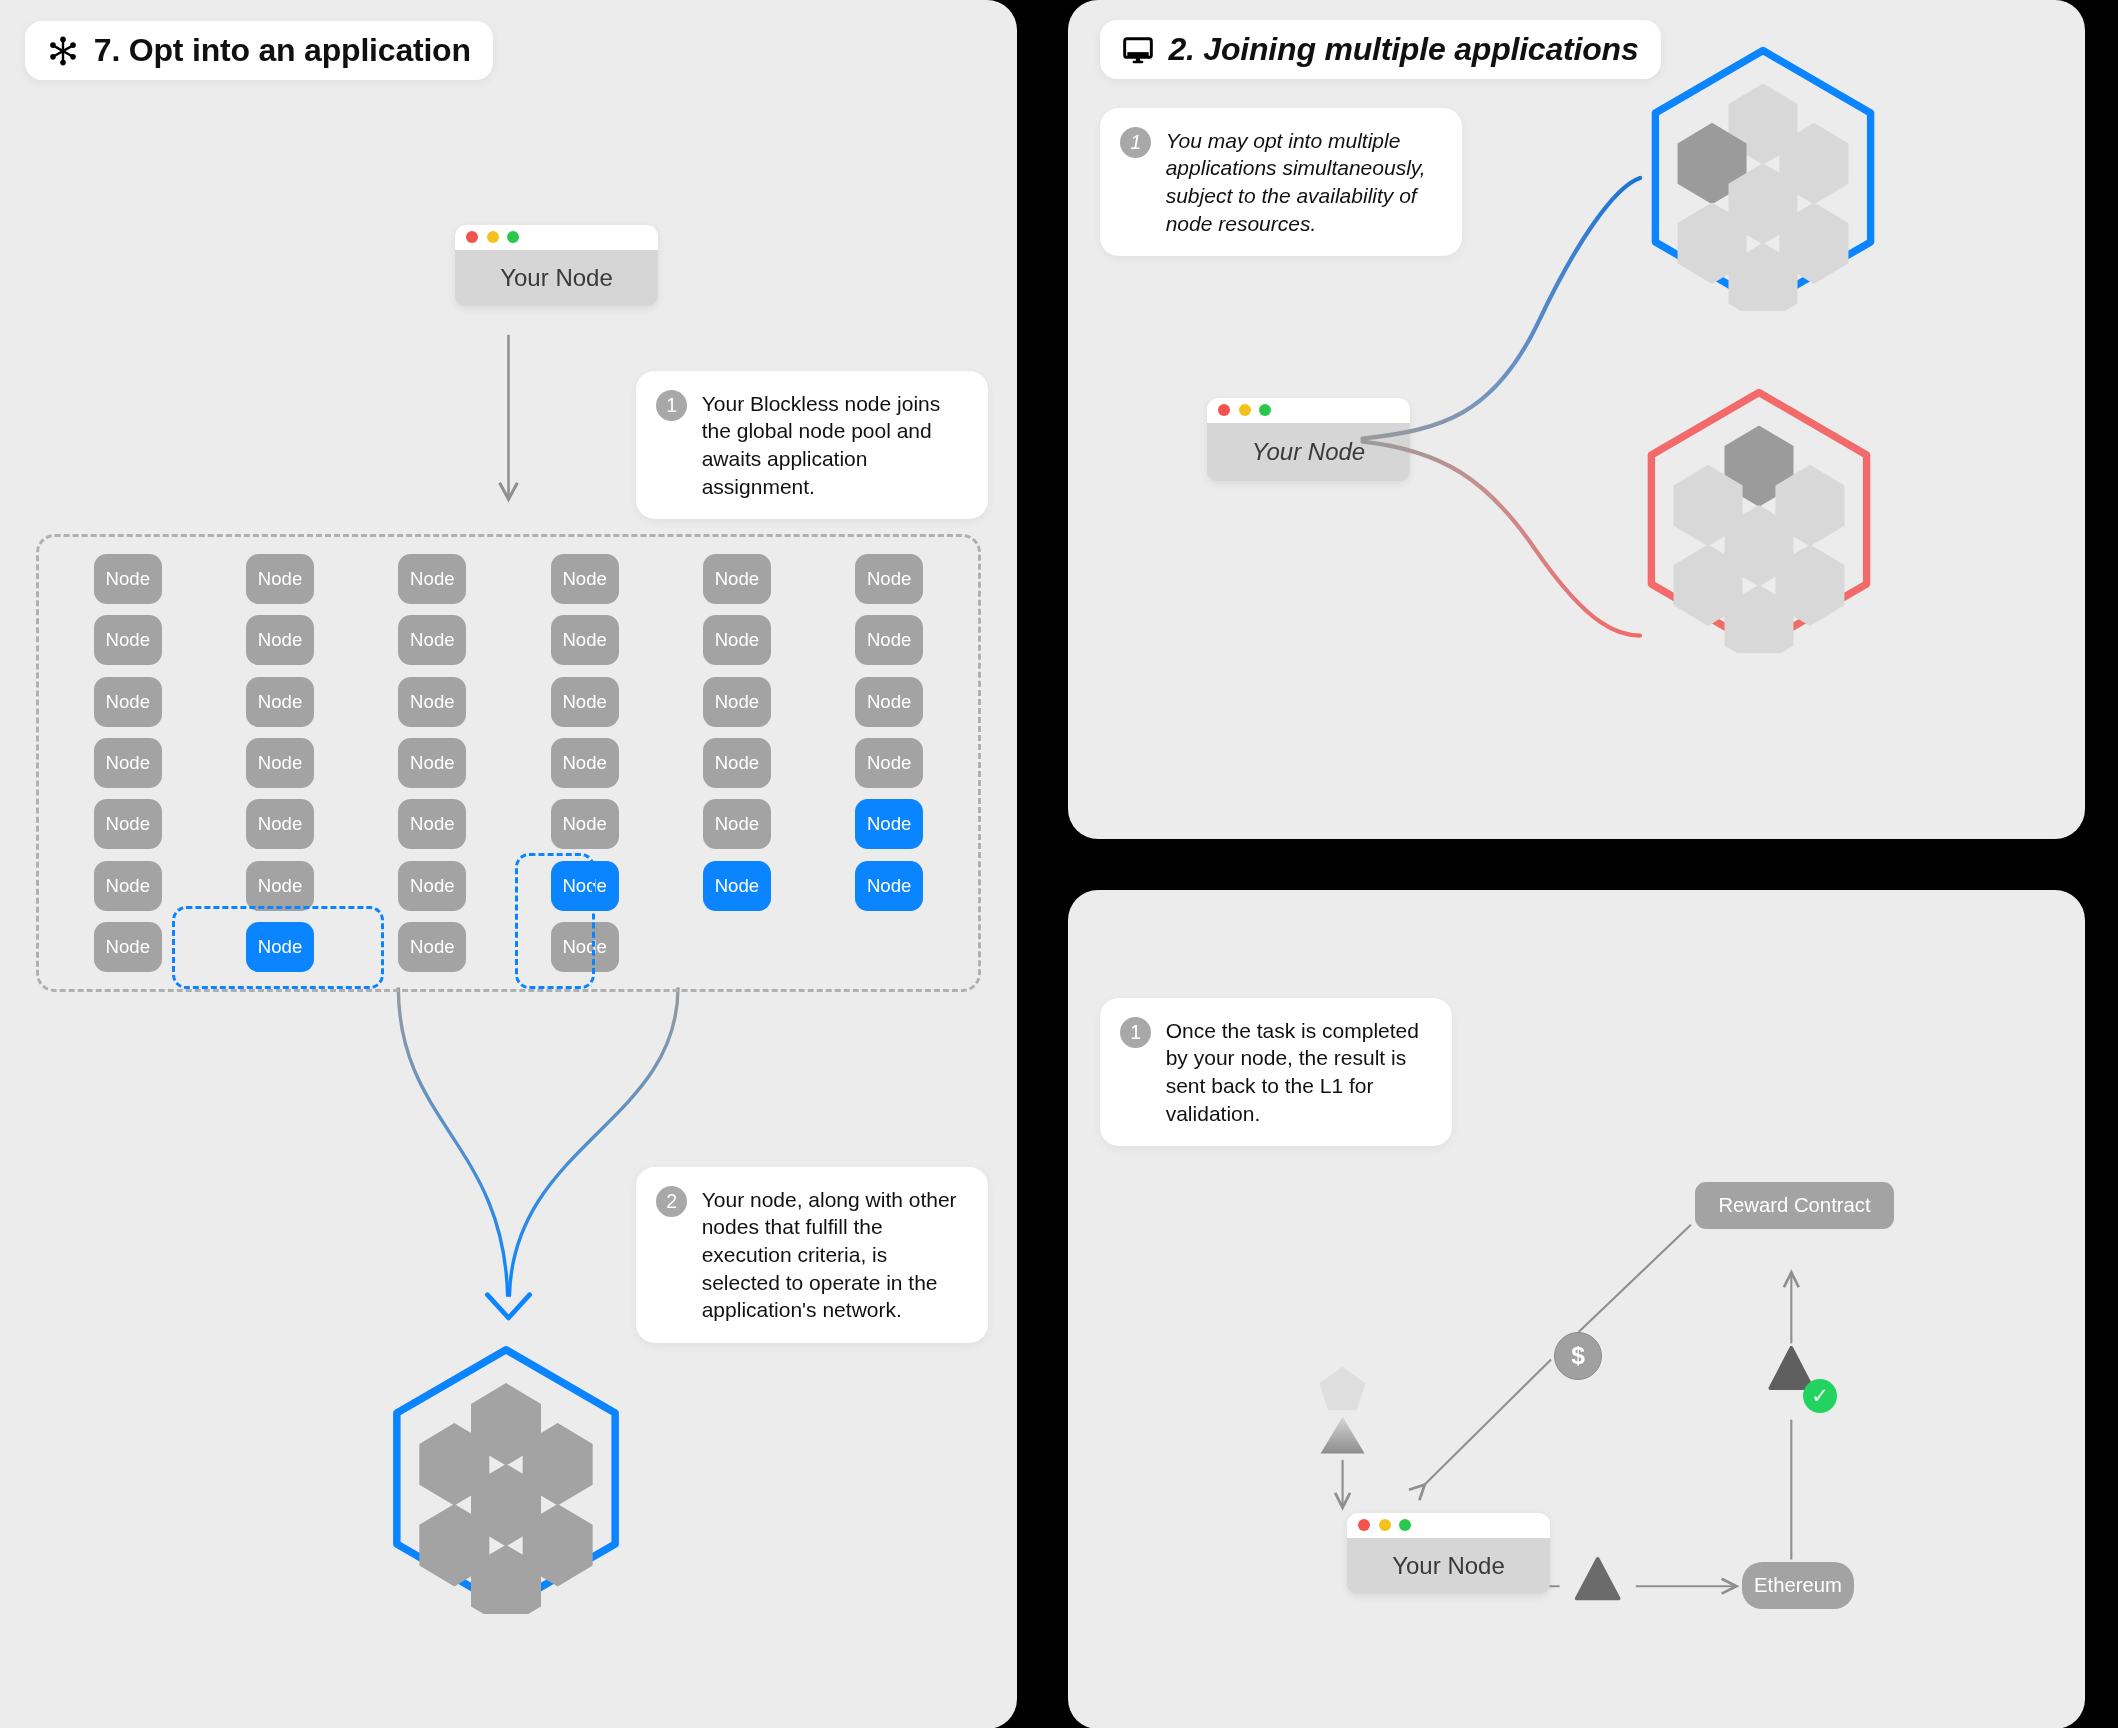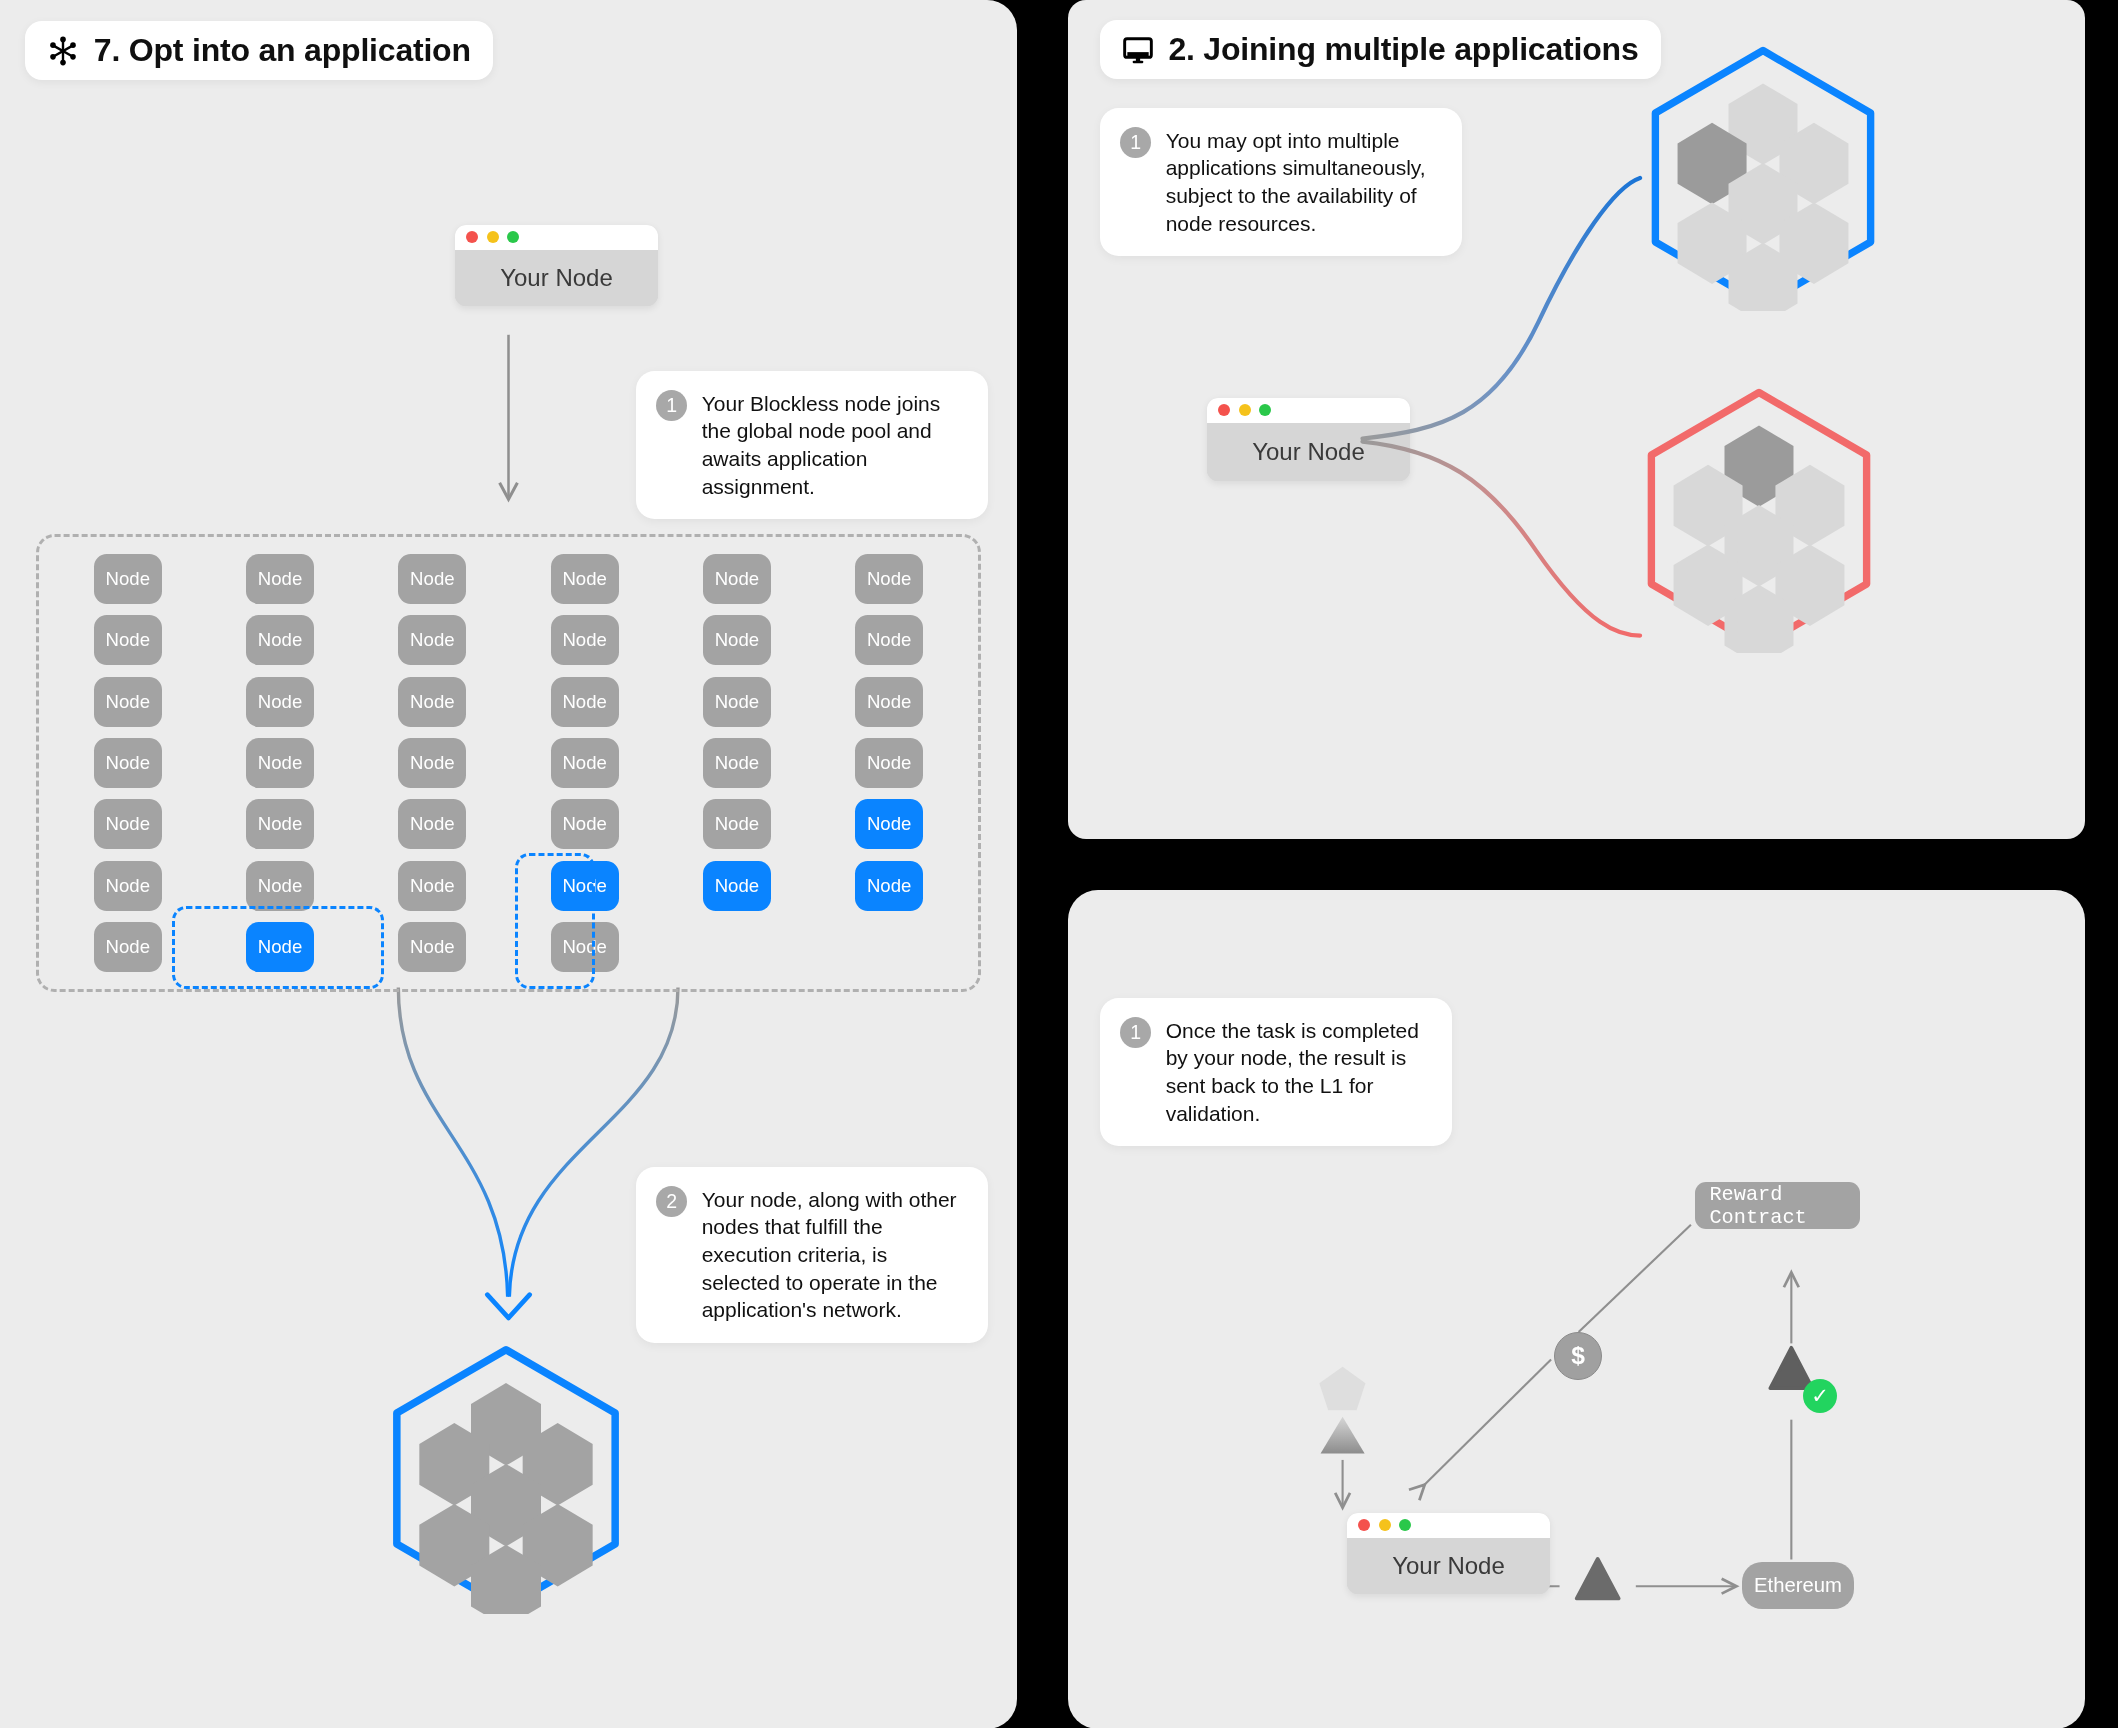--- a/index.html
+++ b/index.html
@@ -1,20 +1,20 @@
 <!DOCTYPE html>
 <html style="font-size:6.8px"><head>
 <meta charset="utf-8">
 <style>
   html,body{margin:0;padding:0;background:#000;}
   body{width:3152px;height:1729px;position:relative;overflow:hidden;
        font-family:"Liberation Sans","DejaVu Sans",sans-serif;}
   .panel{position:absolute;background:#ececec;border-radius:30px;overflow:hidden;}
   #p1{left:0;top:0;width:1017px;height:1729px;border-radius:0 30px 30px 0;}
-  #p2{left:1068px;top:0;width:1017px;height:839px;border-radius:18px;}
+  #p2{left:1068px;top:0;width:1017px;height:839px;border-radius:30px;font-style:italic;}
   #p4{left:1068px;top:890px;width:1017px;height:839px;border-radius:30px;}
 
   .hdr{position:absolute;background:#fff;border-radius:17px;
        display:flex;align-items:center;gap:14.4px;
        padding:11px 22px;box-shadow:0 2.5px 9.3px rgba(0,0,0,.06);}
   .hdr-t{font-size:32px;font-weight:600;color:#101010;letter-spacing:-0.2px;white-space:nowrap;}
   .hdr-ic{width:32px;height:32px;display:block;flex:0 0 auto;}
 
   .call{position:absolute;background:#fff;border-radius:18.6px;
         display:flex;gap:14.4px;padding:18.6px 20.3px;
@@ -367,21 +367,21 @@
 
     <line x1="920" y1="1643" x2="1160" y2="1643" stroke="#8f8f8f" stroke-width="5"></line>
     <path d="M1250 1578 L1300 1672 L1200 1672 Z" fill="#6b6b6b" stroke="#6b6b6b" stroke-width="8" stroke-linejoin="round"></path>
     <line x1="1340" y1="1643" x2="1575" y2="1643" stroke="#8f8f8f" stroke-width="5" marker-end="url(#a4)"></line>
 
     <line x1="1707" y1="1580" x2="1707" y2="1250" stroke="#8f8f8f" stroke-width="5"></line>
     <path d="M1707 1080 L1757 1176 L1657 1176 Z" fill="#5f5f5f" stroke="#5f5f5f" stroke-width="8" stroke-linejoin="round"></path>
     <line x1="1707" y1="1070" x2="1707" y2="905" stroke="#8f8f8f" stroke-width="5" marker-end="url(#a4)"></line>
   </svg>
 
-  <div class="pillbox" style="left:627px;top:292px;width:165px;height:47px;font-family:Liberation Mono, monospace;">
+  <div class="pillbox" style="left:627px;top:292px;width:199px;height:47px;">
     <span>Reward Contract</span>
   </div>
 
   <div class="pillbox" style="left:674px;top:672px;width:112px;height:47px;border-radius:20px;">
     <span>Ethereum</span>
   </div>
 
   <div class="coin" style="left:486px;top:442px;">
     <span>$</span>
   </div>

